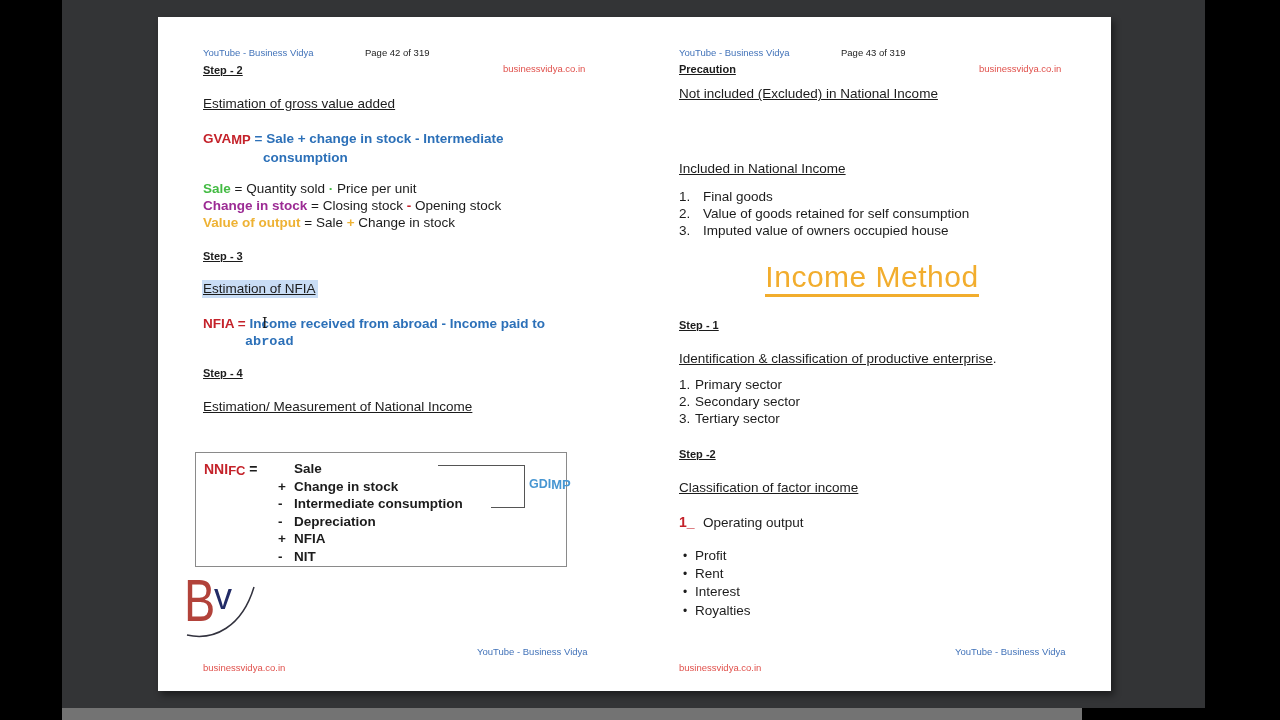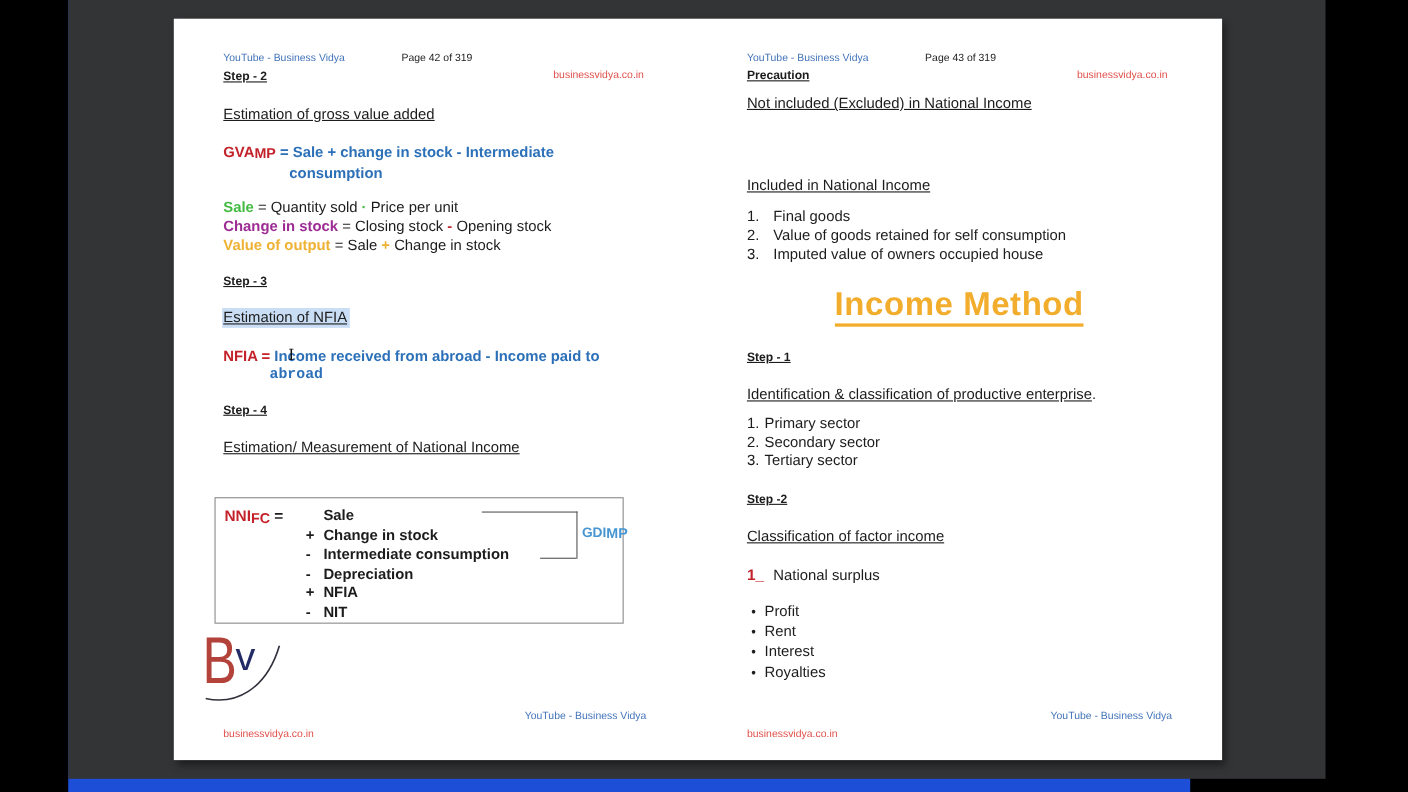--- a/index.html
+++ b/index.html
@@ -3,21 +3,21 @@
 <meta charset="utf-8">
 <style>
   html,body{margin:0;padding:0;}
   body{
     width:1280px;height:720px;background:#000;overflow:hidden;
     font-family:"Liberation Sans", sans-serif;color:#1c1c1c;
     position:relative;
   }
   .a{position:absolute;}
   
-  .screen{position:absolute;left:62px;top:0;width:1020px;height:720px;background:#1d4ed8;}
+  .screen{position:absolute;left:62px;top:0;width:1020px;height:720px;background:#737373;}
   .dark{position:absolute;left:0;top:0;width:1143px;height:708px;background:#333436;}
   .page{position:absolute;left:96px;top:17px;width:953px;height:674px;background:#fff;
         box-shadow:3px 4px 7px rgba(0,0,0,0.45);}
   
   .c-red{color:#c4222a;}
   .c-blue{color:#2c70b8;}
   .c-green{color:#43bb43;}
   .c-purple{color:#9c2b94;}
   .c-amber{color:#eeb234;margin-top:16px;}
   .lnk-b{color:#4273b9;}
@@ -39,21 +39,21 @@
   .frow .p0{position:absolute;left:0;top:0;}
   .frow .p3l{position:absolute;left:274px;top:0;}
   .frow .p3r{position:absolute;left:276px;top:0;}
   
   .li{white-space:nowrap;}
   .num24{display:inline-block;width:24px;}
   .num16{display:inline-block;width:16px;}
   .bullet-li{padding-left:4px;}
   .bullet-li::before{content:"•";display:inline-block;width:12px;font-size:12px;}
   
-  .income{font-size:30px;font-weight:bold;color:#f2ad2d;letter-spacing:0.5px;
+  .income{font-size:30px;font-weight:normal;color:#f2ad2d;letter-spacing:0.5px;
           border-bottom:3px solid #f2ad2d;padding-bottom:0px;display:inline-block;line-height:34px;}
   
   .nbox{position:absolute;left:37px;top:435px;width:370px;height:113px;border:1px solid #8a8a8a;background:#fff;}
   .nbox .lhs{position:absolute;left:8px;top:8px;font-size:14px;font-weight:bold;}
   .nbox .rows{position:absolute;left:82px;top:8px;font-size:13.5px;font-weight:bold;}
   .nbox .brow{height:17.6px;white-space:nowrap;}
   .nbox .op{display:inline-block;width:16px;}
   .brk{position:absolute;left:242px;top:12px;width:86px;height:42px;
        border-top:1.5px solid #555;border-right:1.5px solid #555;}
   .brk2{position:absolute;left:295px;top:54px;width:33px;border-top:1.5px solid #555;}
@@ -169,21 +169,21 @@
         <div class="li"><span class="num16">1.</span><span>Primary sector</span></div>
         <div class="li"><span class="num16">2.</span><span>Secondary sector</span></div>
         <div class="li"><span class="num16">3.</span><span>Tertiary sector</span></div>
       </div>
 
       <div class="a step" style="left:521px;top:430px;">Step -2</div>
 
       <div class="a subh" style="left:521px;top:463px;">Classification of factor income</div>
 
       <div class="a" style="left:521px;top:497px;font-size:13.5px;">
-        <span class="c-red f num24" style="font-size:14px;">1_</span><span>National surplus</span>
+        <span class="c-red f num24" style="font-size:14px;">1_</span><span>Operating output</span>
       </div>
 
       <div class="a body-l" style="left:521px;top:530px;">
         <div class="li bullet-li"><span>Profit</span></div>
         <div class="li bullet-li"><span>Rent</span></div>
         <div class="li bullet-li"><span>Interest</span></div>
         <div class="li bullet-li"><span>Royalties</span></div>
       </div>
 
       <div class="a frow tiny" style="left:521px;top:629px;width:430px;">

